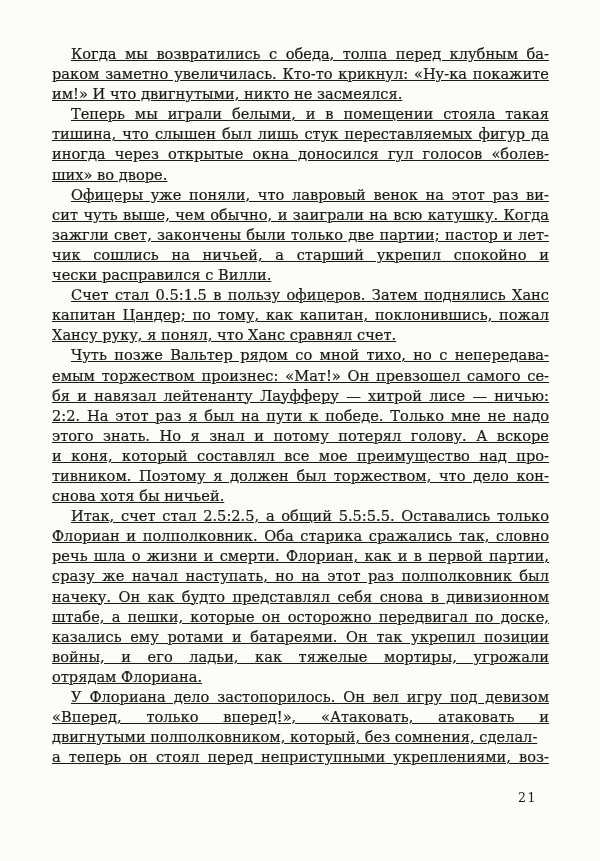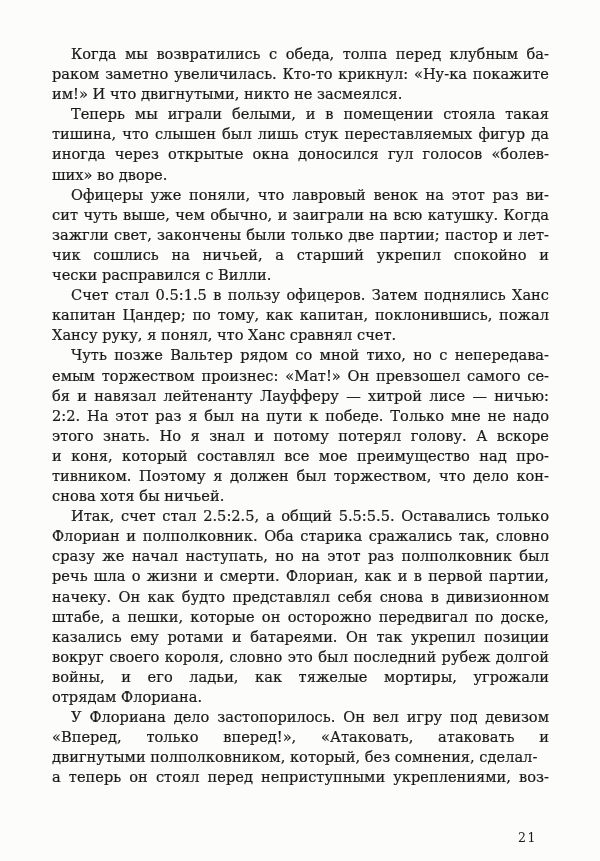--- a/index.html
+++ b/index.html
@@ -17,42 +17,41 @@
   }
   .text-block {
     position: absolute;
     left: 52px;
     top: 44px;
     width: 497px;
     color: #1a1a1a;
     font-size: 14.6px;
     -webkit-text-stroke: 0.2px #1a1a1a;
   }
-  .paragraph { margin: 0; padding: 0; }
+  .paragraph { margin: 0; padding: 0; text-decoration: underline; }
   .ln {
     box-sizing: border-box;
     width: 497px;
     height: 20.1px;
     line-height: 20.1px;
     overflow: hidden;
     text-align: justify;
     text-align-last: justify;
     white-space: normal;
   }
   .ln.first { padding-left: 19px; }
   .ln.last  { text-align-last: left; }
   .page-number {
     position: absolute;
     top: 791px;
     right: 63px;
     color: #1a1a1a;
     font-size: 12.5px;
     letter-spacing: 1.5px;
     line-height: 14px;
-    margin-top: 40px;
   }
 </style>
 </head>
 <body>
 
 <div class="page">
   <div class="text-block">
 
     <div class="paragraph">
       <div class="ln first">Когда мы возвратились с обеда, толпа перед клубным ба-</div>
@@ -88,26 +87,25 @@
       <div class="ln">2:2. На этот раз я был на пути к победе. Только мне не надо было</div>
       <div class="ln">этого знать. Но я знал и потому потерял голову. А вскоре</div>
       <div class="ln">и коня, который составлял все мое преимущество над про-</div>
       <div class="ln">тивником. Поэтому я должен был торжеством, что дело кон-</div>
       <div class="ln last">снова хотя бы ничьей.</div>
     </div>
 
     <div class="paragraph">
       <div class="ln first">Итак, счет стал 2.5:2.5, а общий 5.5:5.5. Оставались только</div>
       <div class="ln">Флориан и полполковник. Оба старика сражались так, словно</div>
+      <div class="ln">речь шла о жизни и смерти. Флориан, как и в первой партии,</div>
       <div class="ln">сразу же начал наступать, но на этот раз полполковник был</div>
-      <div class="ln">речь шла о жизни и смерти. Флориан, как и в первой партии,</div>
       <div class="ln">начеку. Он как будто представлял себя снова в дивизионном</div>
       <div class="ln">штабе, а пешки, которые он осторожно передвигал по доске,</div>
       <div class="ln">казались ему ротами и батареями. Он так укрепил позиции</div>
-      <div class="ln">вокруг своего короля, словно это был последний рубеж долгой</div>
       <div class="ln">войны, и его ладьи, как тяжелые мортиры, угрожали атакующим</div>
       <div class="ln last">отрядам Флориана.</div>
     </div>
 
     <div class="paragraph">
       <div class="ln first">У Флориана дело застопорилось. Он вел игру под девизом</div>
       <div class="ln">«Вперед, только вперед!», «Атаковать, атаковать и разгромить»,</div>
       <div class="ln last">двигнутыми полполковником, который, без сомнения, сделал-</div>
       <div class="ln">а теперь он стоял перед неприступными укреплениями, воз-</div>
     </div>

